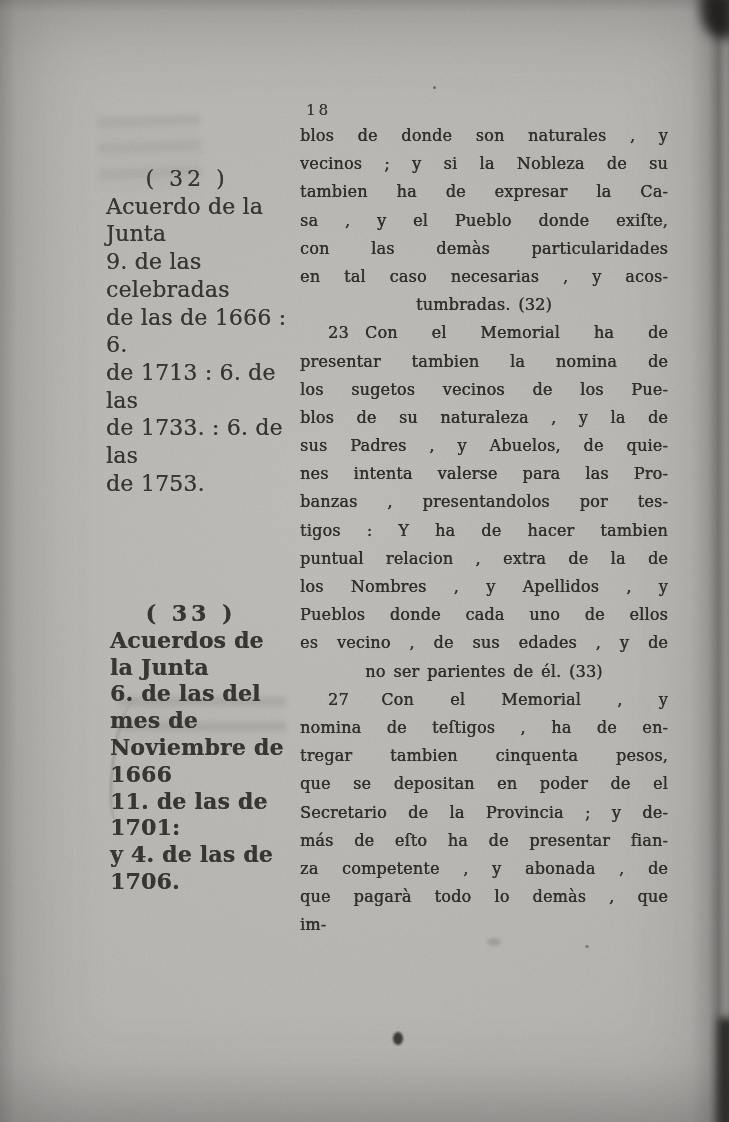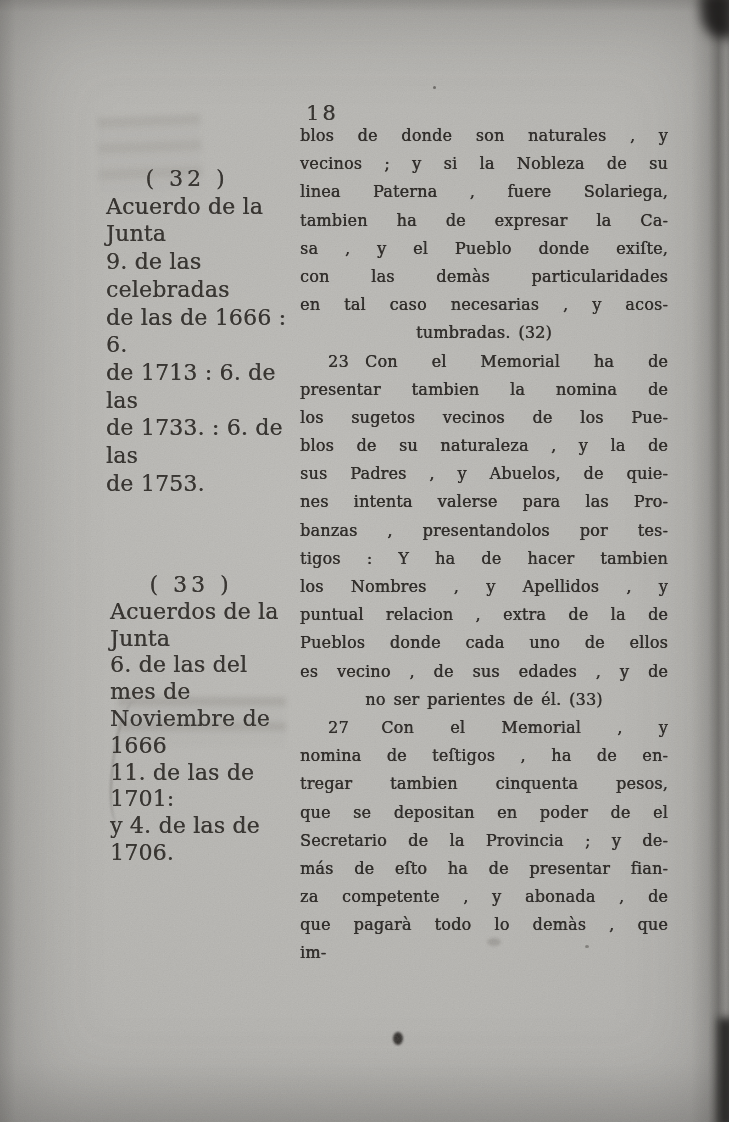--- a/index.html
+++ b/index.html
@@ -10,21 +10,21 @@
     background:
       radial-gradient(ellipse 130% 105% at 46% 44%,
         #bcbbb7 0%, #b5b4b0 45%, #aeadaa 75%, #a2a19d 95%, #969592 100%);
     font-family: "DejaVu Serif", "Liberation Serif", serif;
     color: #2b2824;
   }
   .text-layer { position: absolute; inset: 0; filter: blur(0.3px); }
 
   .page-number {
     position: absolute; left: 306px; top: 101px;
-    font-size: 21px; letter-spacing: 3px;
+    font-size: 15px; letter-spacing: 3px;
     color: #2e2b27; text-shadow: 0.3px 0 0.6px rgba(45,41,37,0.75); text-align: right;
   }
 
   .main-col {
     position: absolute; left: 300px; top: 122px; width: 368px;
     font-size: 16px; line-height: 28.2px;
     letter-spacing: 0.2px; word-spacing: 2.5px;
     color: #262320;
     text-shadow: 0.35px 0 0.5px rgba(40,36,32,0.85), 0 0.3px 0.7px rgba(50,46,42,0.4);
   }
@@ -34,21 +34,21 @@
   .end-line { text-align: center; }
   .catchword { text-align: left; padding-right: 42px; box-sizing: border-box; white-space: nowrap; }
 
   .margin-note {
     position: absolute; width: 182px;
     font-size: 22px; color: #2e2b27;
     letter-spacing: 0.2px;
     text-shadow: 0.3px 0 0.5px rgba(45,41,37,0.8);
   }
   .note-32 { left: 106px; top: 165px; line-height: 27.7px; }
-  .note-33 { left: 110px; top: 572px; line-height: 26.8px; }
+  .note-33 { left: 110px; top: 600px; line-height: 26.8px; font-weight: bold; }
   .note-ref { text-align: center; letter-spacing: 4px; padding-right: 20px; }
 
   
   .ghost-a {
     position: absolute; left: 98px; top: 116px; width: 104px; height: 78px;
     background: repeating-linear-gradient(180deg,
       rgba(72,65,56,0.11) 0 10px, rgba(72,65,56,0.02) 10px 26px);
     filter: blur(3px); transform: rotate(-2deg);
   }
   .ghost-b {
@@ -140,36 +140,35 @@
       <div>Acuerdos de la Junta</div>
       <div>6. de las del mes de</div>
       <div>Noviembre de 1666</div>
       <div>11. de las de 1701:</div>
       <div>y 4. de las de 1706.</div>
     </div>
 
     <div class="main-col">
       <div class="jl">blos de donde son naturales , y</div>
       <div class="jl">vecinos ; y si la Nobleza de su</div>
-      <div class="jl">linea Paterna , fuere Solariega,</div>
       <div class="jl">tambien ha de expresar la Ca-</div>
       <div class="jl">sa , y el Pueblo donde exiſte,</div>
       <div class="jl">con las demàs particularidades</div>
       <div class="jl">en tal caso necesarias , y acos-</div>
       <div class="end-line">tumbradas. (32)</div>
       <div class="jl p-start">23 Con el Memorial ha de</div>
       <div class="jl">presentar tambien la nomina de</div>
       <div class="jl">los sugetos vecinos de los Pue-</div>
       <div class="jl">blos de su naturaleza , y la de</div>
       <div class="jl">sus Padres , y Abuelos, de quie-</div>
       <div class="jl">nes intenta valerse para las Pro-</div>
       <div class="jl">banzas , presentandolos por tes-</div>
       <div class="jl">tigos : Y ha de hacer tambien</div>
+      <div class="jl">puntual relacion , extra de la de</div>
       <div class="jl">los Nombres , y Apellidos , y</div>
-      <div class="jl">puntual relacion , extra de la de</div>
       <div class="jl">Pueblos donde cada uno de ellos</div>
       <div class="jl">es vecino , de sus edades , y de</div>
       <div class="end-line">no ser parientes de él. (33)</div>
       <div class="jl p-start">27  Con el Memorial , y</div>
       <div class="jl">nomina de teſtigos , ha de en-</div>
       <div class="jl">tregar tambien cinquenta pesos,</div>
       <div class="jl">que se depositan en poder de el</div>
       <div class="jl">Secretario de la Provincia ; y de-</div>
       <div class="jl">más de eſto ha de presentar fian-</div>
       <div class="jl">za competente , y abonada , de</div>

